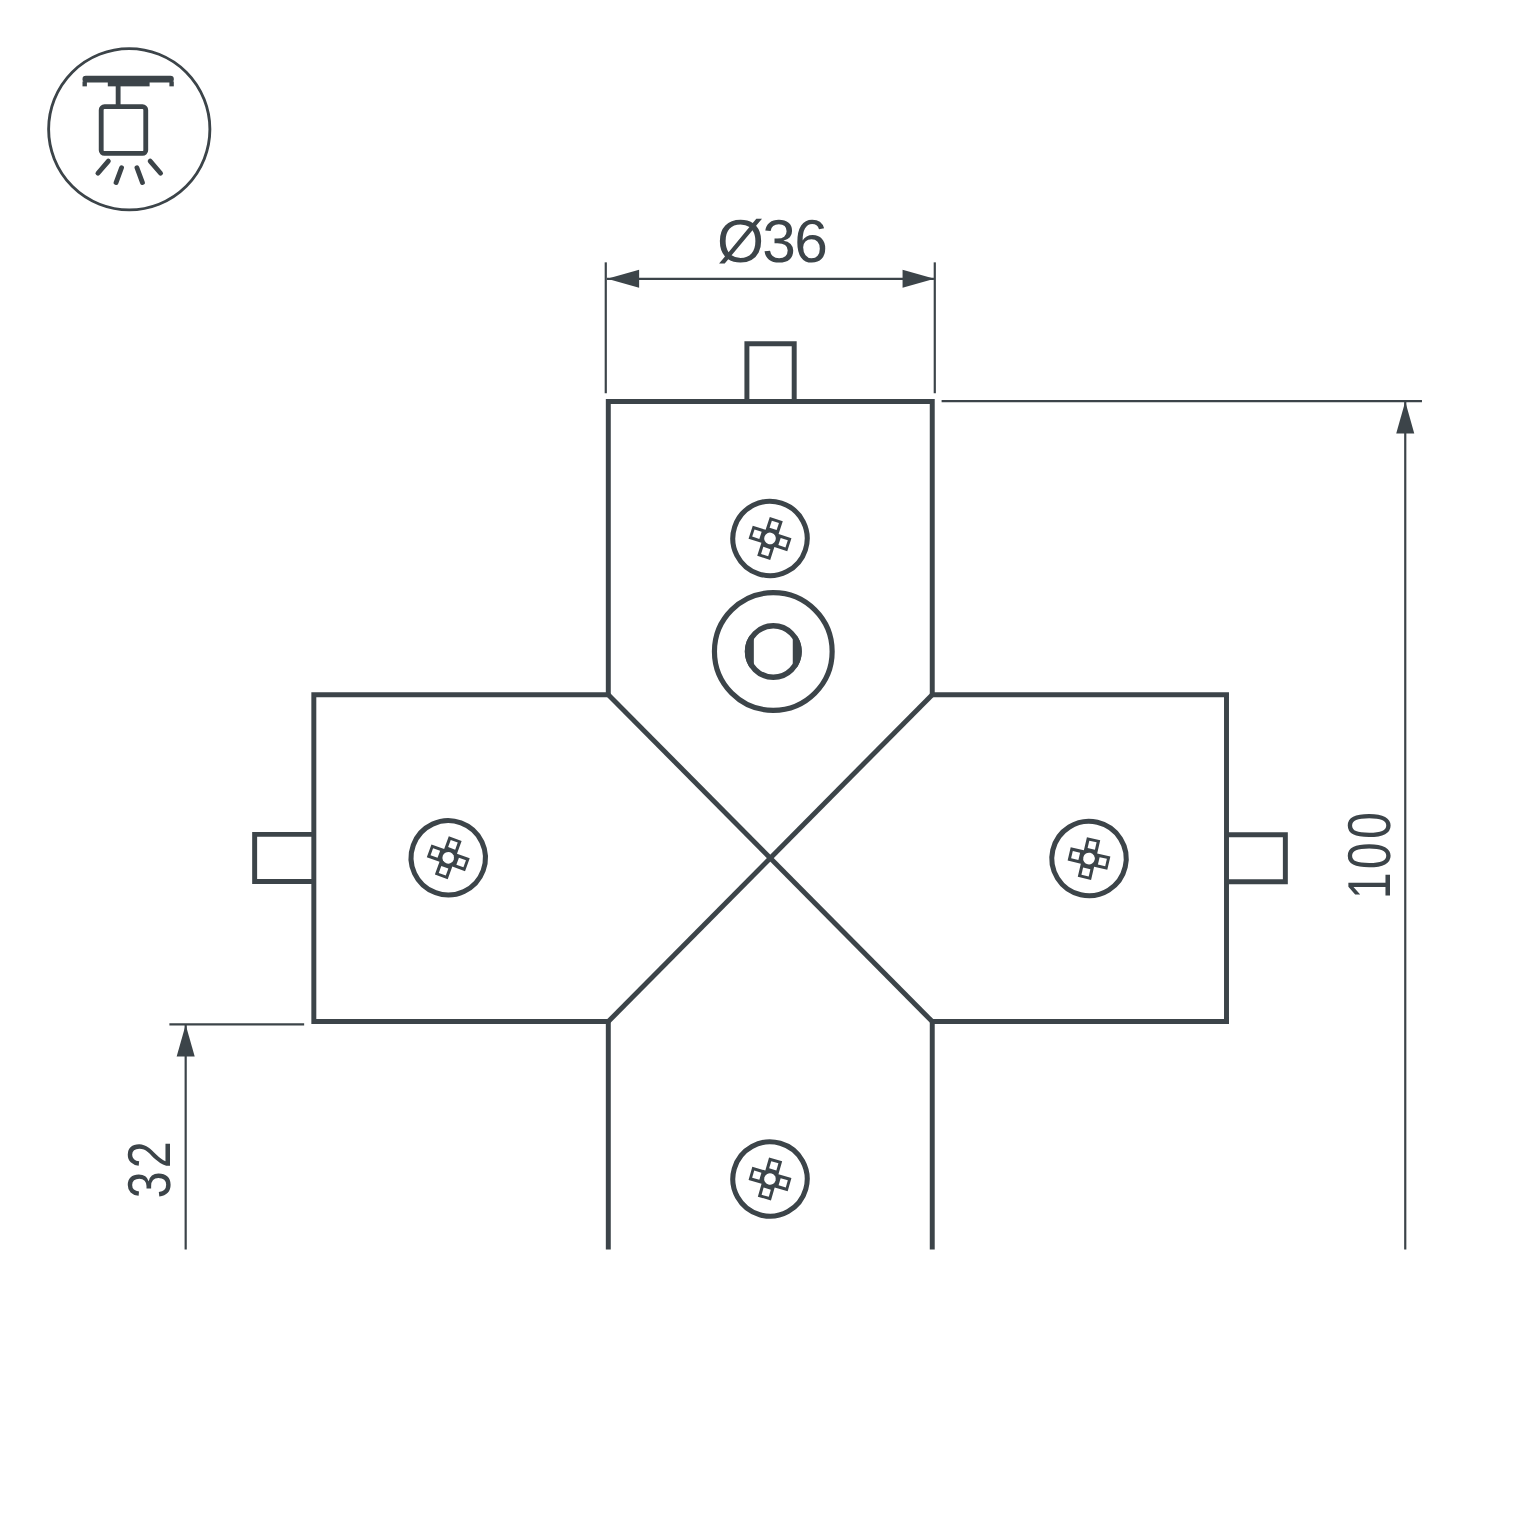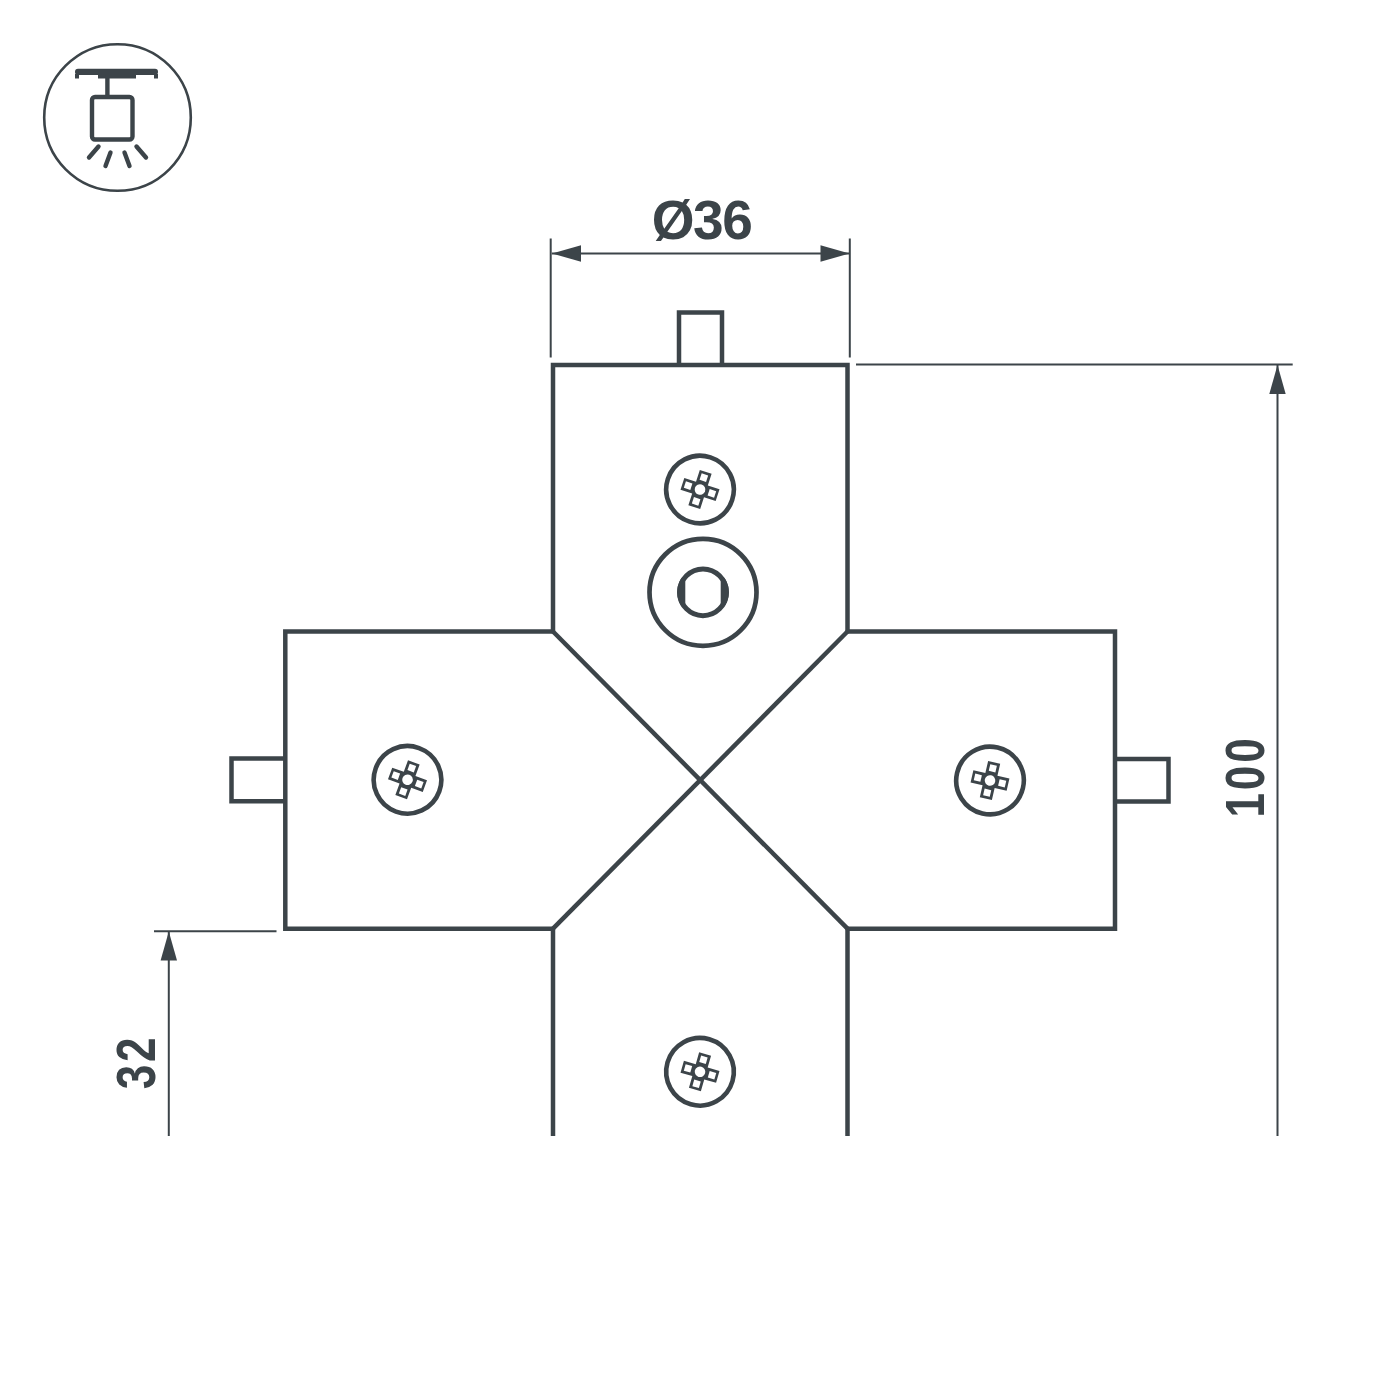--- a/index.html
+++ b/index.html
@@ -1,16 +1,16 @@
 <!DOCTYPE html>
 <html><head>
 <meta charset="utf-8">
 <style>
   html,body{margin:0;padding:0;background:#ffffff;}
-  #canvas{width:1400px;height:1136px;position:relative;font-family:"Liberation Sans", sans-serif;font-weight:bold;}
+  #canvas{width:1400px;height:1136px;position:relative;font-family:"Liberation Sans", sans-serif;}
 </style>
 </head>
 <body>
 <div id="canvas">
 <svg width="1400" height="1400" viewBox="0 0 1400 1400" xmlns="http://www.w3.org/2000/svg">
 
   <rect x="0" y="0" width="1400" height="1400" fill="#ffffff"></rect>
 
   <g stroke="#3C4449" fill="none">
 

